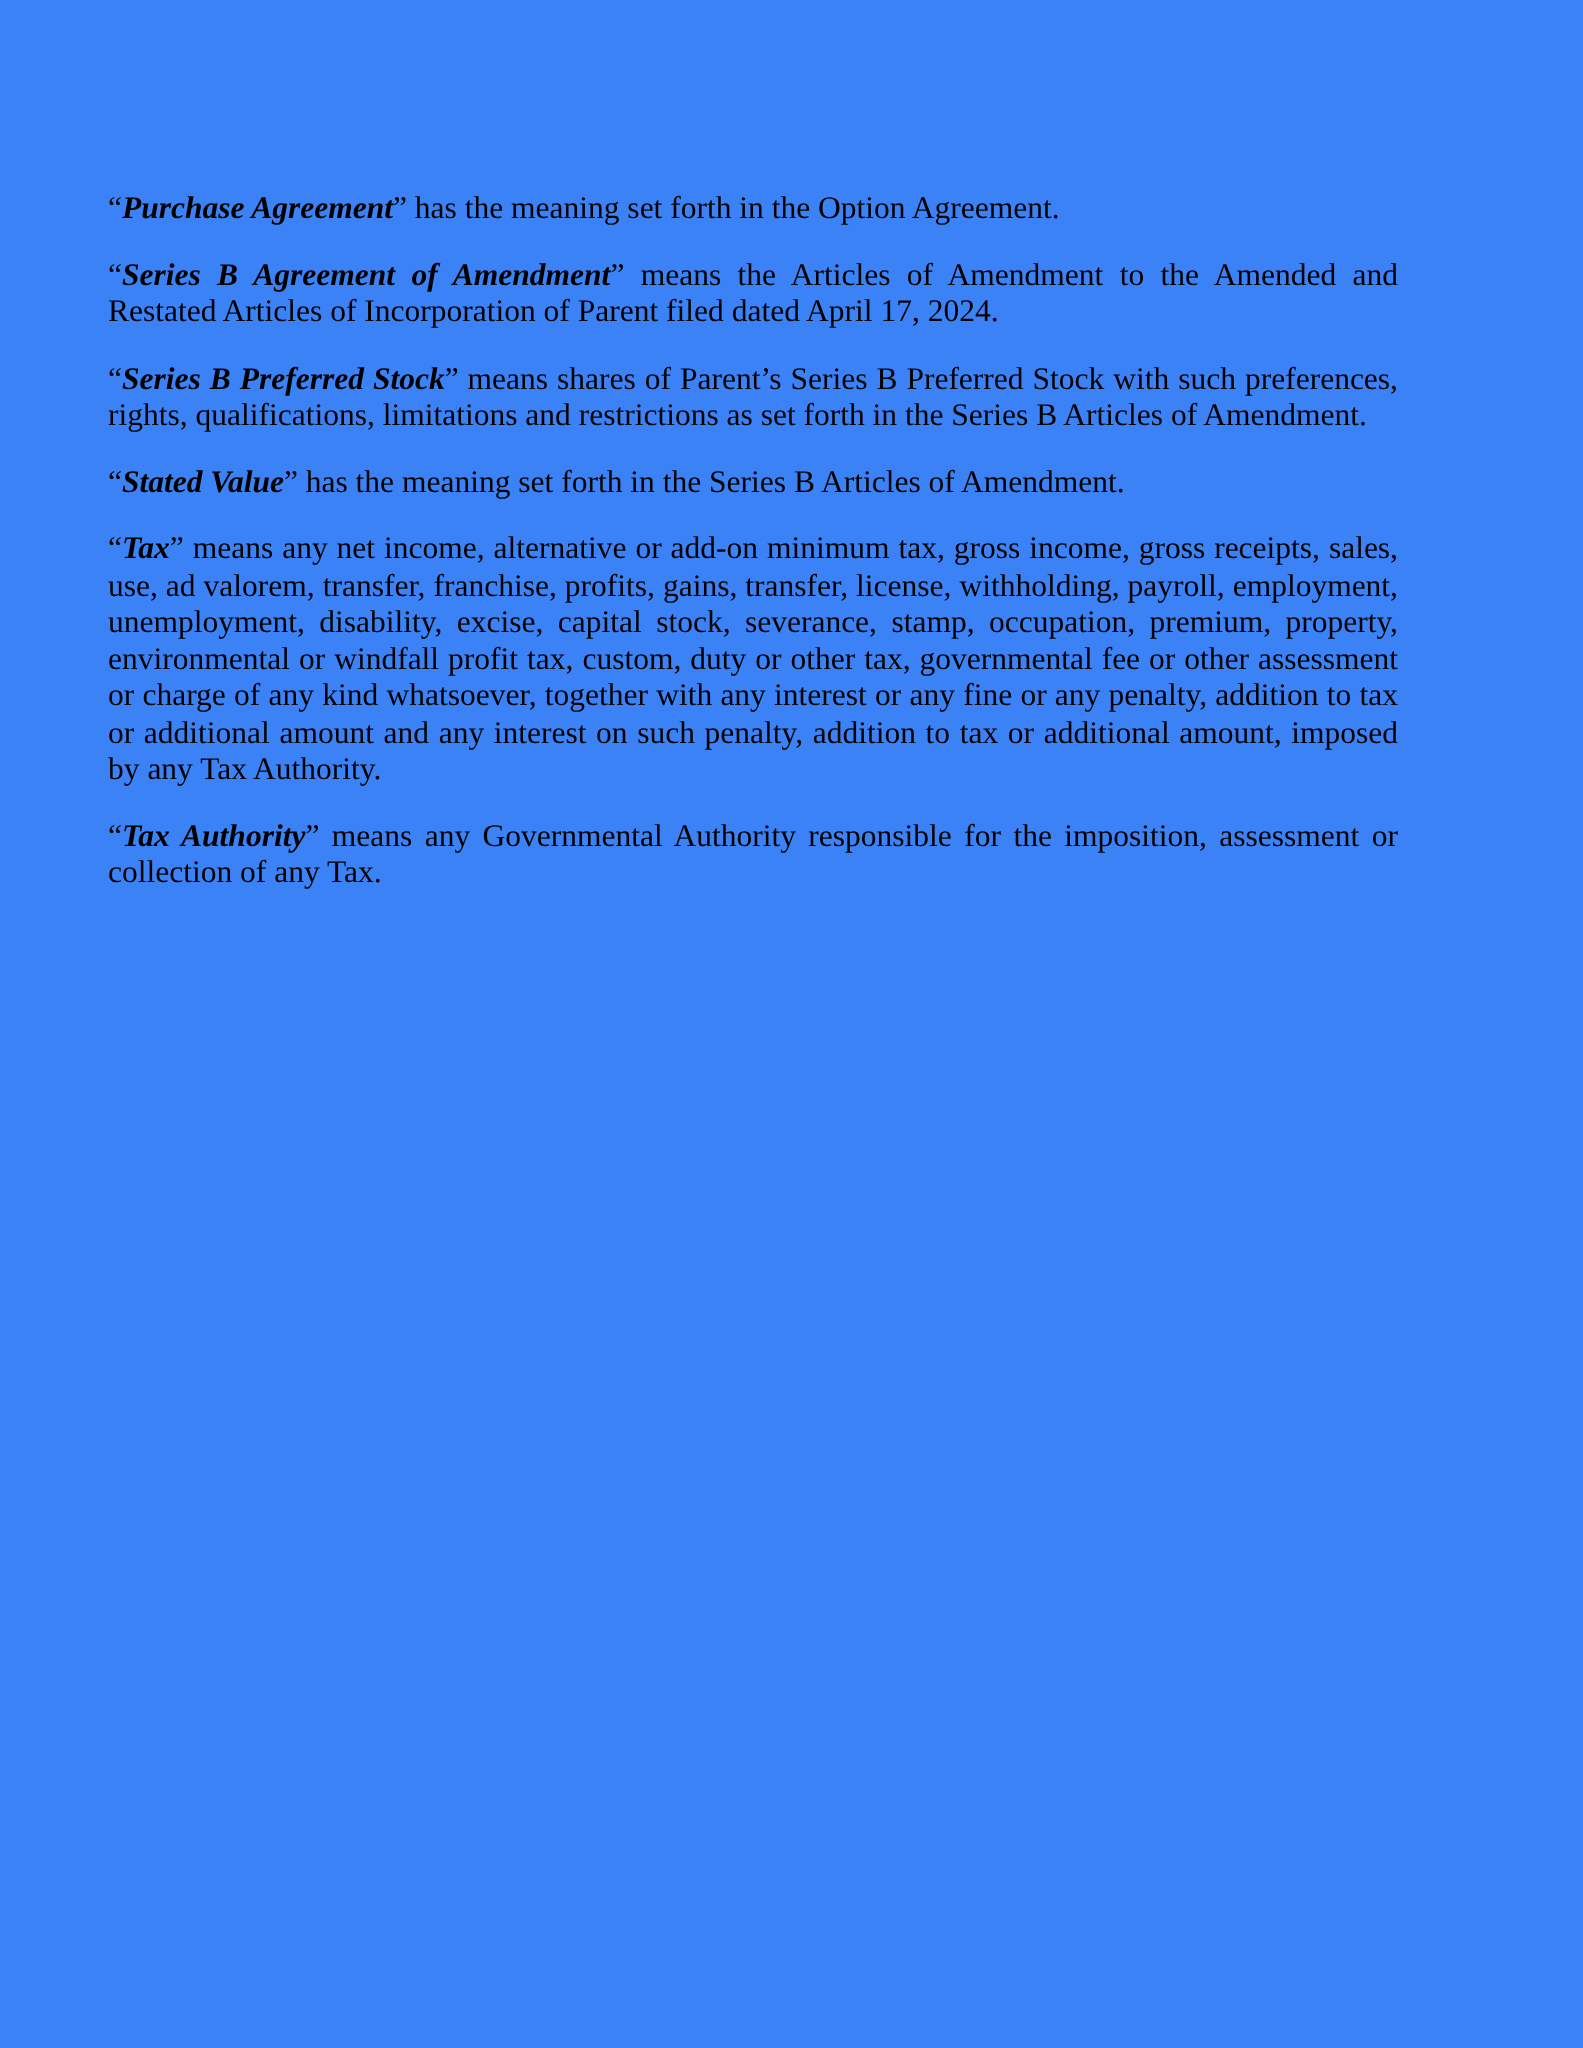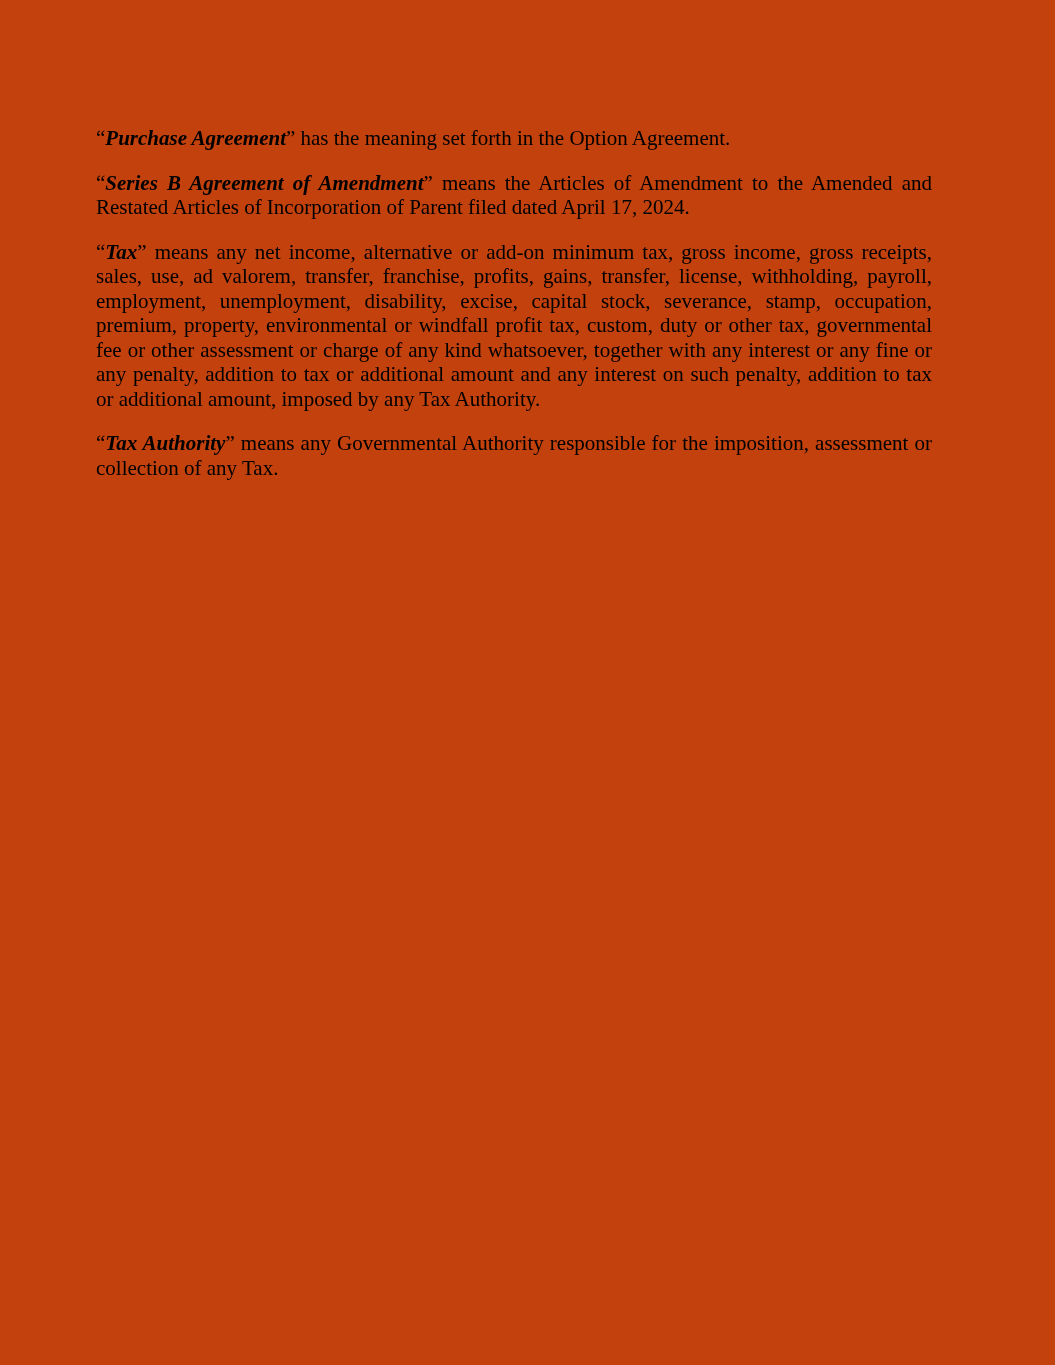--- a/index.html
+++ b/index.html
@@ -11,22 +11,22 @@
     height: 1365px;
     position: relative;
     font-family: "Liberation Serif", serif;
     color: #000000;
   }
   .page {
     position: absolute;
     top: 0; left: 0;
     width: 1055px;
     height: 1365px;
-    background: #c2410c;
-    padding: 126px 123px 0 96px;
+    background: #3b82f6;
+    padding: 126px 123px 0 72px;
   }
   .doc p {
     font-size: 21px;
     line-height: 24.5px;
     text-align: justify;
     margin: 0 0 20px 0;
     color: #000000;
   }
   .doc p .term {
     font-weight: bold;
@@ -37,21 +37,23 @@
 <body>
 
 <div class="page">
   <div class="doc">
 
     <p><span>“</span><span class="term">Purchase Agreement</span><span>” has the meaning set forth in the Option Agreement.</span></p>
 
 
     <p><span>“</span><span class="term">Series B Agreement of Amendment</span><span>” means the Articles of Amendment to the Amended and Restated Articles of Incorporation of Parent filed dated April 17, 2024.</span></p>
 
+    <p><span>“</span><span class="term">Series B Preferred Stock</span><span>” means shares of Parent’s Series B Preferred Stock with such preferences, rights, qualifications, limitations and restrictions as set forth in the Series B Articles of Amendment.</span></p>
 
+    <p><span>“</span><span class="term">Stated Value</span><span>” has the meaning set forth in the Series B Articles of Amendment.</span></p>
 
     <p><span>“</span><span class="term">Tax</span><span>” means any net income, alternative or add-on minimum tax, gross income, gross receipts, sales, use, ad valorem, transfer, franchise, profits, gains, transfer, license, withholding, payroll, employment, unemployment, disability, excise, capital stock, severance, stamp, occupation, premium, property, environmental or windfall profit tax, custom, duty or other tax, governmental fee or other assessment or charge of any kind whatsoever, together with any interest or any fine or any penalty, addition to tax or additional amount and any interest on such penalty, addition to tax or additional amount, imposed by any Tax Authority.</span></p>
 
     <p><span>“</span><span class="term">Tax Authority</span><span>” means any Governmental Authority responsible for the imposition, assessment or collection of any Tax.</span></p>
 
 
   </div>
 </div>
 
 </body></html>

